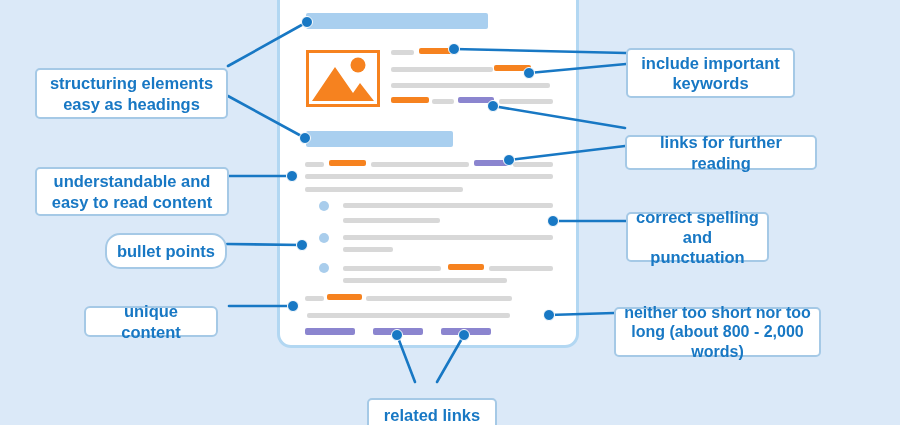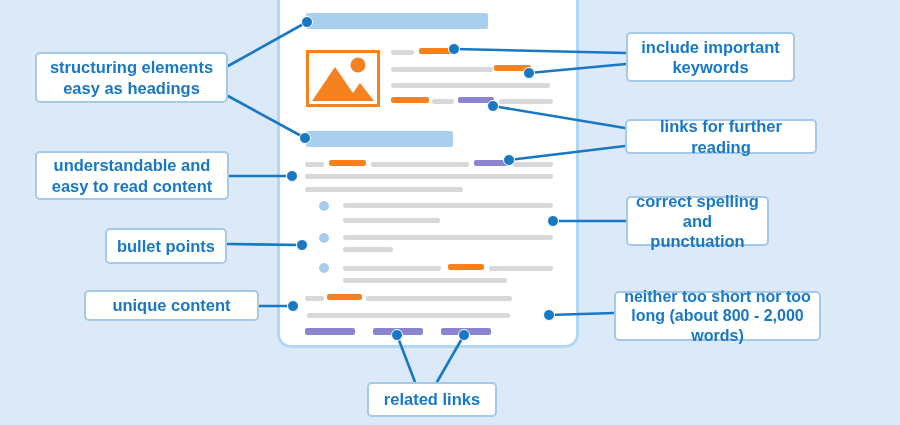--- a/index.html
+++ b/index.html
@@ -49,20 +49,21 @@
     text-align:center;
     background:#ffffff;
     border:2px solid var(--label-border);
     border-radius:5px;
     color:var(--label-text);
     font-weight:bold;
     font-size:16.5px;
     line-height:1.22;
     padding:12px 6px;
     z-index:4;
+    margin-top:16px;
   }
 </style>
 </head>
 <body>
 
 <div class="canvas">
 
   <div class="doc-card"></div>
 
   <div id="mock-content">
@@ -140,25 +141,25 @@
     </svg>
 
   <div class="label-box" style="left:35px;top:52px;width:193px;height:51px;">
     <span>structuring elements easy as headings</span>
   </div>
 
   <div class="label-box" style="left:35px;top:151px;width:194px;height:49px;align-items:center;">
     <span>understandable and easy to read content</span>
   </div>
 
-  <div class="label-box" style="left:105px;top:228px;width:122px;height:36px;">
+  <div class="label-box" style="left:105px;top:217px;width:122px;height:36px;border-radius:15px;">
     <span>bullet points</span>
   </div>
 
-  <div class="label-box" style="left:84px;top:290px;width:175px;height:31px;">
+  <div class="label-box" style="left:84px;top:290px;width:134px;height:31px;border-radius:6px;">
     <span>unique content</span>
   </div>
 
   <div class="label-box" style="left:626px;top:32px;width:169px;height:50px;">
     <span>include important keywords</span>
   </div>
 
   <div class="label-box" style="left:625px;top:119px;width:192px;height:35px;">
     <span>links for further reading</span>
   </div>

